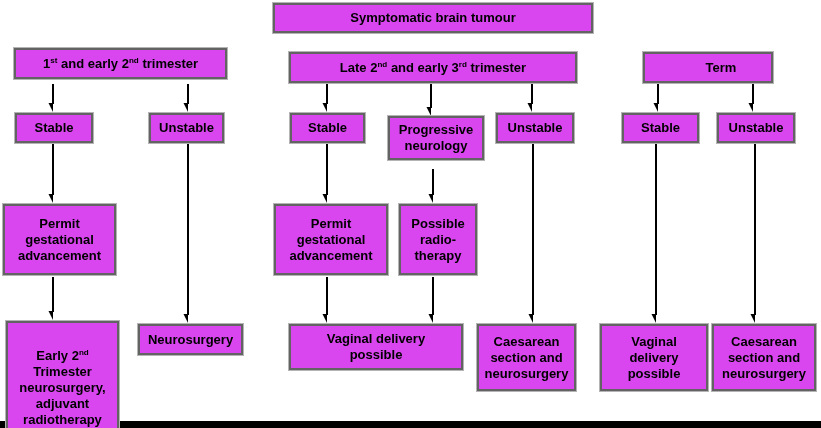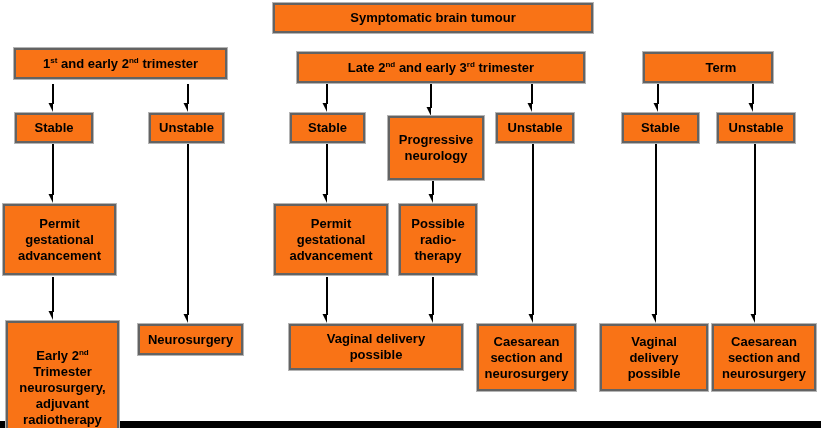--- a/index.html
+++ b/index.html
@@ -6,21 +6,21 @@
   #stage{
     position:relative;
     width:821px;height:428px;
     background:#ffffff;
     font-family:"Liberation Sans", sans-serif;
     overflow:hidden;
   }
   .node{
     position:absolute;
     box-sizing:border-box;
-    background:#f97316;
+    background:#d946ef;
     border:2px solid #636363;
     outline:1px solid #b4b4b4;
     display:flex;align-items:center;justify-content:center;
     text-align:center;
     font-weight:bold;
     font-size:13px;
     line-height:16px;
     color:#000000;
     z-index:2;
     padding:1px 2px;
@@ -65,38 +65,38 @@
   <div id="bottom-bar"></div>
 
   <div class="node" style="left:273px;top:3px;width:320px;height:30px;">
     <span class="lbl">Symptomatic brain tumour</span>
   </div>
 
   <div class="node" style="left:14px;top:48px;width:213px;height:31px;">
     <span class="lbl"><span>1</span><sup>st</sup><span> and early 2</span><sup>nd</sup><span> trimester</span></span>
   </div>
 
-  <div class="node" style="left:289px;top:52px;width:288px;height:31px;margin-left:8px;">
+  <div class="node" style="left:289px;top:52px;width:288px;height:31px;">
     <span class="lbl"><span>Late 2</span><sup>nd</sup><span> and early 3</span><sup>rd</sup><span> trimester</span></span>
   </div>
 
   <div class="node" style="left:643px;top:52px;width:130px;height:31px;padding-left:28px;">
     <span class="lbl">Term</span>
   </div>
 
   <div class="node" style="left:15px;top:113px;width:78px;height:30px;">
     <span class="lbl">Stable</span>
   </div>
   <div class="node" style="left:149px;top:113px;width:75px;height:30px;">
     <span class="lbl">Unstable</span>
   </div>
   <div class="node" style="left:290px;top:113px;width:75px;height:30px;">
     <span class="lbl">Stable</span>
   </div>
-  <div class="node" style="left:388px;top:116px;width:96px;height:64px;">
+  <div class="node" style="left:388px;top:116px;width:96px;height:44px;">
     <span class="lbl">Progressive
 neurology</span>
   </div>
   <div class="node" style="left:496px;top:113px;width:78px;height:30px;">
     <span class="lbl">Unstable</span>
   </div>
   <div class="node" style="left:622px;top:113px;width:77px;height:30px;">
     <span class="lbl">Stable</span>
   </div>
   <div class="node" style="left:717px;top:113px;width:78px;height:30px;">

